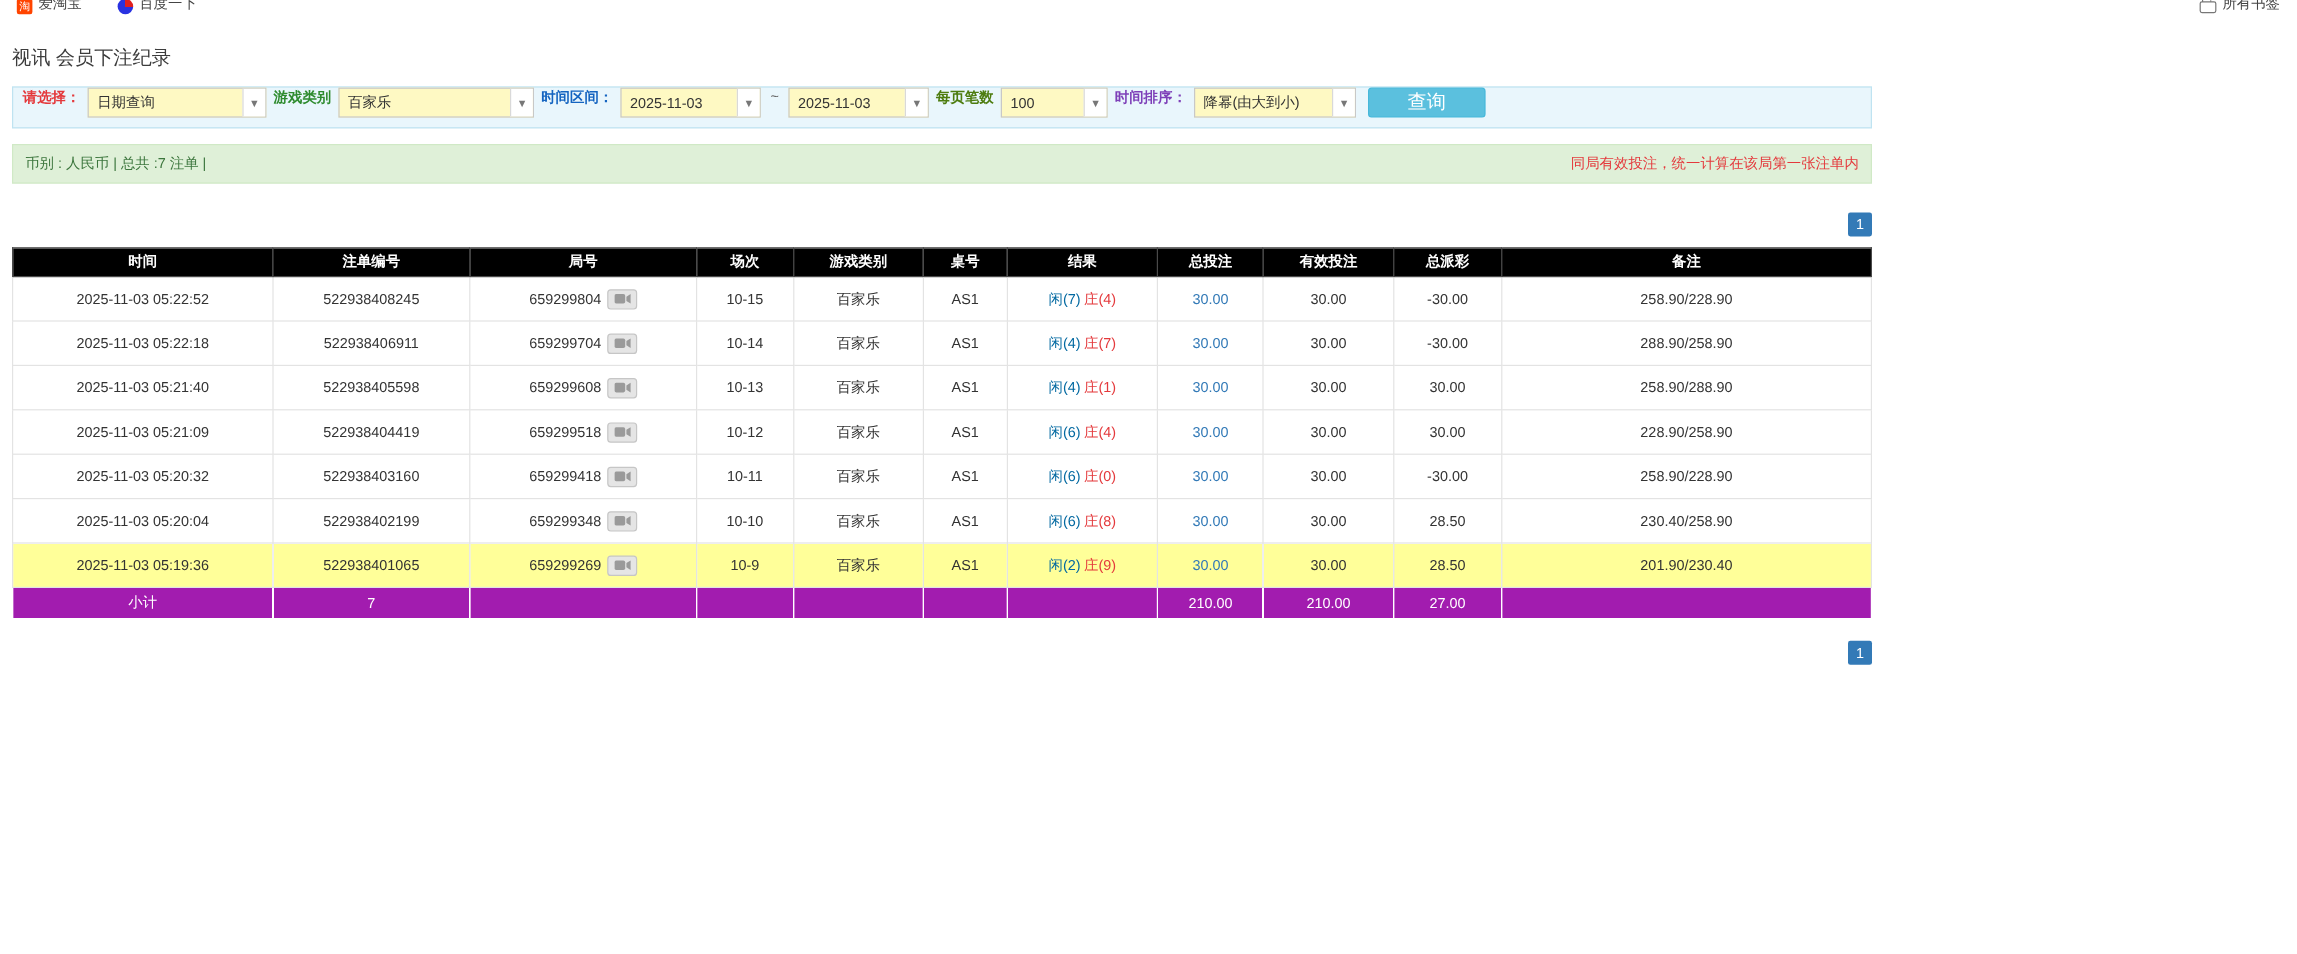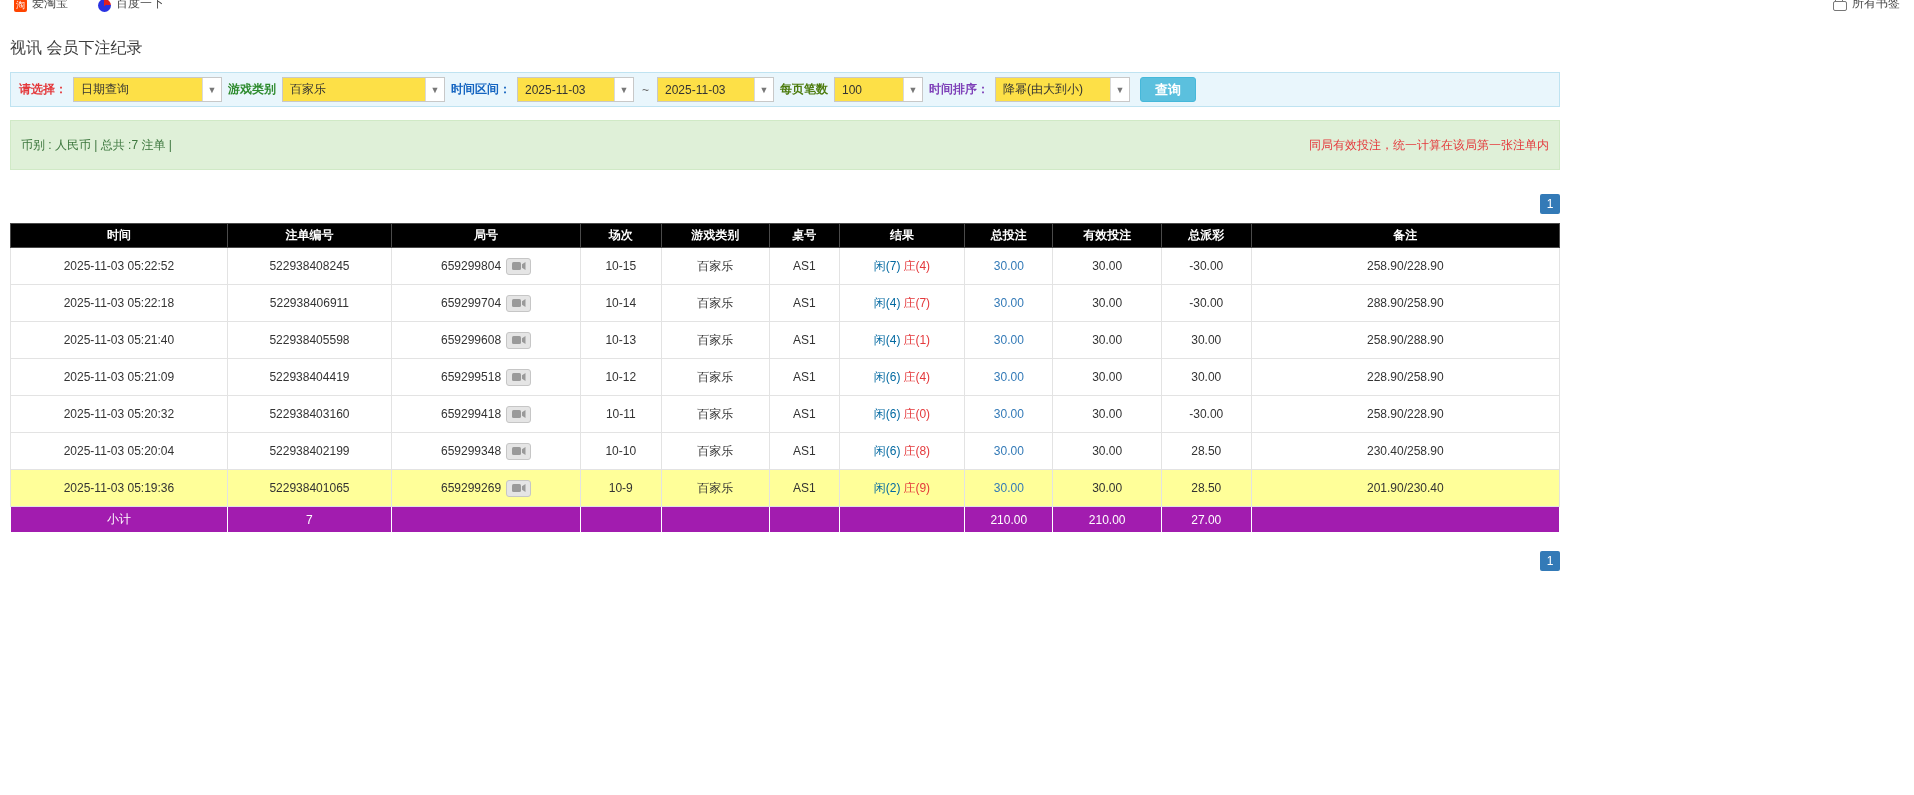--- a/index.html
+++ b/index.html
@@ -36,52 +36,52 @@
 
   
   .content { width: 1550px; margin-left: 10px; }
 
   .page-title { margin: 26px 0 0 0; font-size: 16px; font-weight: normal; color: #3c3c3c; }
 
   
   .filter-bar {
     margin-top: 13px; height: 35px;
     background: #e9f6fc; border: 1px solid #bfe3f1;
-    display: flex; align-items: center; gap: 6px; padding: 0 8px;
+    display: flex; align-items: flex-start; gap: 6px; padding: 0 8px;
     font-size: 12px; white-space: nowrap;
   }
   .f-label { font-weight: bold; }
   .lbl-red    { color: #e4393c; }
   .lbl-green  { color: #2e8b2e; }
   .lbl-blue   { color: #1464c0; }
   .lbl-orange { color: #4d7c0f; }
   .lbl-purple { color: #7d3fb8; }
   .range-sep { color: #666; margin: 0 2px; }
 
-  .combo { display: inline-flex; align-items: stretch; background: #fde047; border: 1px solid #c8c8c8; height: 25px; }
+  .combo { display: inline-flex; align-items: stretch; background: #fef9c3; border: 1px solid #c8c8c8; height: 25px; }
   .combo-text { display: flex; align-items: center; padding: 0 7px; font-size: 12px; color: #333; cursor: text; }
   .combo-arrow {
     width: 19px; border-left: 1px solid #d9d9d9; display: flex; align-items: center; justify-content: center;
     color: #777; font-size: 9px; background: #fff; cursor: pointer;
   }
   .c-select .combo-text { width: 128px; }
   .c-game   .combo-text { width: 142px; }
   .c-date   .combo-text { width: 96px; }
   .c-size   .combo-text { width: 68px; }
   .c-sort   .combo-text { width: 114px; }
 
   .search-btn {
-    height: 25px; padding: 0 14px; margin-left: 4px;
+    height: 25px; padding: 0 32px; margin-left: 4px;
     background: #5bc0de; border: 1px solid #46b8da; border-radius: 3px;
-    color: #fff; font-size: 13px; cursor: pointer; font-weight: bold;
+    color: #fff; font-size: 16px; cursor: pointer;
   }
 
   
   .notice-bar {
-    margin-top: 13px; height: 50px;
+    margin-top: 13px; height: 33px;
     background: #dff0d8; border: 1px solid #d0e9c6;
     display: flex; align-items: center; justify-content: space-between;
     padding: 0 10px; font-size: 12px;
   }
   .notice-left  { color: #3c763d; }
   .notice-right { color: #e4393c; margin-left: 44px; }
 
   
   .pager-top    { margin-top: 24px; text-align: right; height: 20px; }
   .pager-bottom { margin-top: 18px; text-align: right; height: 20px; }

